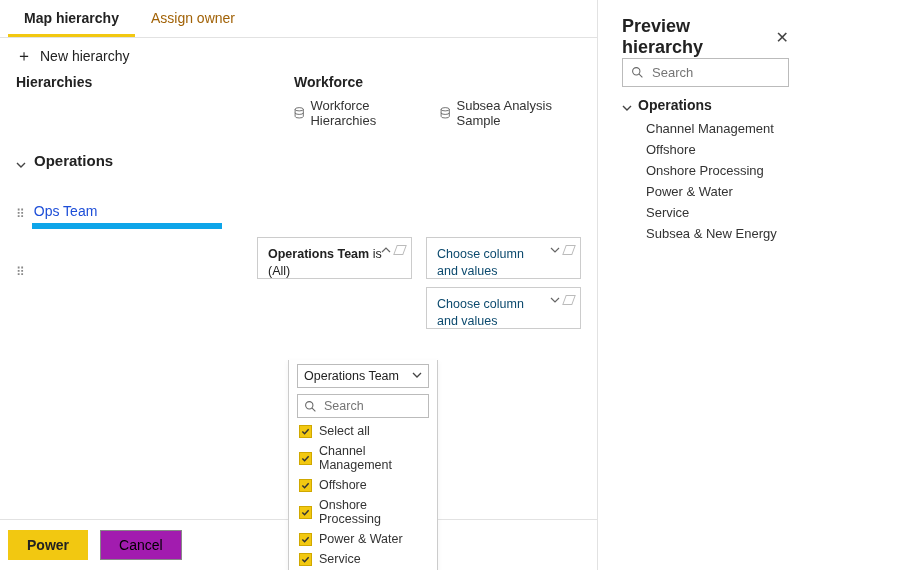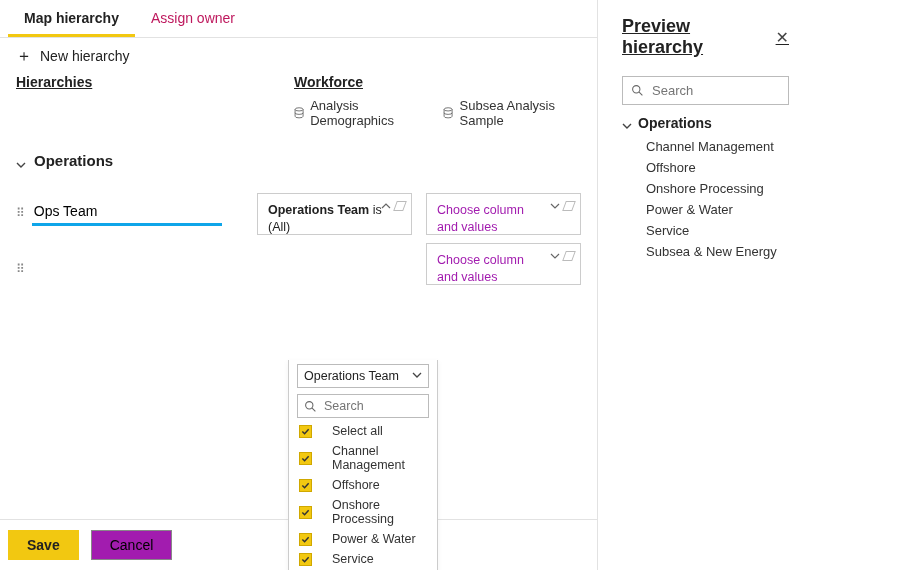--- a/index.html
+++ b/index.html
@@ -1,59 +1,59 @@
 <!DOCTYPE html>
 <html><head>
 <meta charset="utf-8">
 <style>
   * { box-sizing: border-box; }
   html, body { margin:0; padding:0; font-family: "Segoe UI", Arial, sans-serif; font-size:13px; color:#222; background:#fff; }
   .app { width:807px; height:570px; display:flex; position:relative; }
   .main { flex:1; border-right:1px solid #e2e2e2; display:flex; flex-direction:column; }
   .tabs { display:flex; border-bottom:1px solid #e2e2e2; padding:0 8px; }
-  .tab { padding:10px 16px 8px; font-size:14px; cursor:pointer; color:#be185d; }
+  .tab { padding:10px 16px 8px; font-size:14px; cursor:pointer; color:#a16207; }
   .tab.active { font-weight:600; border-bottom:3px solid #f2c811; color:#222; }
   .toolbar { padding:10px 16px 6px; }
   .newhier { display:inline-flex; align-items:center; gap:8px; font-size:14px; cursor:pointer; color:#222;}
   .plus { font-size:16px; line-height:1; }
   .section-row { display:flex; padding:0 16px 4px; gap:16px; }
   .left-col { width:262px; flex-shrink:0; }
   .right-col { flex:1; }
-  .sect-header { font-weight:600; font-size:14px; padding:4px 0 8px;text-decoration:underline; }
+  .sect-header { font-weight:600; font-size:14px; padding:4px 0 8px; }
   .datasets-row { display:flex; gap:18px; align-items:center; padding-bottom:8px;}
   .dataset-item { display:flex; align-items:center; gap:6px; color:#333; font-size:13px;}
   .ds-icon { width:12px; height:14px; }
   .body-area { flex:1; position:relative; padding:0 16px; overflow:visible;}
   .hier-group { margin-top:12px; }
   .hier-name { display:flex; align-items:center; gap:8px; font-weight:600; font-size:15px; cursor:pointer;}
   .chev { width:10px; height:10px; display:inline-block;}
   .level-rows-wrap { display:flex; gap:16px; margin-top:24px;}
   .levels-left { width:225px; display:flex; flex-direction:column; gap:36px; padding-top:6px;}
   .level-input-row { display:flex; align-items:center; gap:8px;}
   .grip { color:#888; font-size:12px; cursor:move; letter-spacing:-1px;}
-  .level-input { border:none; border-bottom:3px solid #0ea5e9; padding:4px 2px; font-size:14px; width:190px; outline:none; color:#000000;}
+  .level-input { border:none; border-bottom:6px solid #0ea5e9; padding:4px 2px; font-size:14px; width:190px; outline:none; color:#1d4ed8;}
   .ds-cols { display:flex; gap:14px; align-items:flex-start;}
-  .ds-col { width:155px; }
-  .col-box { border:1px solid #ccc; padding:8px 10px; font-size:12.5px; color:#a21caf; position:relative; margin-bottom:8px; line-height:1.35; cursor:pointer; background:#fff;}
+  .ds-col { width:155px;margin-top:44px; }
+  .col-box { border:1px solid #ccc; padding:8px 10px; font-size:12.5px; color:#0c4a6e; position:relative; margin-bottom:8px; line-height:1.35; cursor:pointer; background:#fff;}
   .col-box .ctrl { position:absolute; right:6px; top:6px; display:flex; gap:4px; color:#888; font-size:11px;}
   .col-box.bold-title { font-weight:600; color:#222;}
   .col-box.bold-title .sub { font-weight:400;}
   .dropdown-panel { position:absolute; top:220px; left:288px; width:150px; border:1px solid #ccc; border-top:none; background:#fff; padding:0 0 8px; box-shadow:0 2px 6px rgba(0,0,0,0.05);}
   .dd-select { border:1px solid #bbb; margin:4px 8px 6px; padding:4px 6px; font-size:12.5px; display:flex; justify-content:space-between; align-items:center; cursor:pointer;}
   .dd-search { border:1px solid #bbb; margin:0 8px 6px; padding:3px 6px; display:flex; align-items:center; gap:5px;}
   .dd-search input { border:none; outline:none; font-size:12.5px; width:100%; color:#444;}
   .dd-list { padding:0 10px; display:flex; flex-direction:column; gap:6px;}
-  .dd-item { display:flex; align-items:center; gap:20px; font-size:12.5px; color:#333;}
+  .dd-item { display:flex; align-items:center; gap:7px; font-size:12.5px; color:#333;}
   .checkbox { width:13px; height:13px; border:1px solid #d0a800; background:#f2c811; display:inline-flex; align-items:center; justify-content:center; flex-shrink:0;}
   .checkbox svg { width:9px; height:9px; }
   .footer { border-top:1px solid #e2e2e2; padding:10px 8px; display:flex; gap:12px; }
   .btn { padding:6px 18px; font-size:14px; border:1px solid #888; background:#a21caf; cursor:pointer;}
   .btn.primary { background:#f2c811; border-color:#f2c811; font-weight:600; color:#222;}
   .preview { width:260px; padding:16px 18px 16px 24px; display:flex; flex-direction:column;}
-  .preview-head { display:flex; justify-content:center; align-items:center; margin-bottom:18px;text-decoration:underline;}
+  .preview-head { display:flex; justify-content:center; align-items:center; }
   .preview-title { font-size:18px; font-weight:600;}
   .close-x { font-size:16px; color:#444; cursor:pointer;}
   .preview-search { border:1px solid #bbb; padding:5px 8px; display:flex; align-items:center; gap:6px; margin-bottom:10px;}
   .preview-search input { border:none; outline:none; font-size:13px; width:100%;}
   .tree-root { display:flex; align-items:center; gap:6px; font-weight:600; font-size:14px; cursor:pointer; margin-bottom:4px;}
   .tree-children { padding-left:24px; display:flex; flex-direction:column; gap:6px; margin-top:4px;}
   .tree-child { font-size:13px; color:#333;}
   .search-icon { width:13px; height:13px; flex-shrink:0;}
   .eraser-placeholder { width:10px; height:10px; border:1px solid #bbb; transform:skewX(-20deg); display:inline-block;}
 </style>
@@ -81,21 +81,21 @@
       </div>
       <div class="right-col">
         <div class="sect-header">Workforce</div>
         <div class="datasets-row" id="datasets-list">
             <div class="dataset-item">
               <svg class="ds-icon" viewBox="0 0 14 16">
                 <ellipse cx="7" cy="3" rx="5.5" ry="2.2" fill="none" stroke="#555" stroke-width="1.1"></ellipse>
                 <path d="M1.5 3 V12.5 a5.5 2.2 0 0 0 11 0 V3" fill="none" stroke="#555" stroke-width="1.1"></path>
                 <path d="M1.5 7.7 a5.5 2.2 0 0 0 11 0" fill="none" stroke="#555" stroke-width="1.1"></path>
               </svg>
-              <span>Analysis Demographics</span>
+              <span>Workforce Hierarchies</span>
             </div>
             <div class="dataset-item">
               <svg class="ds-icon" viewBox="0 0 14 16">
                 <ellipse cx="7" cy="3" rx="5.5" ry="2.2" fill="none" stroke="#555" stroke-width="1.1"></ellipse>
                 <path d="M1.5 3 V12.5 a5.5 2.2 0 0 0 11 0 V3" fill="none" stroke="#555" stroke-width="1.1"></path>
                 <path d="M1.5 7.7 a5.5 2.2 0 0 0 11 0" fill="none" stroke="#555" stroke-width="1.1"></path>
               </svg>
               <span>Subsea Analysis Sample</span>
             </div>
           </div>
@@ -235,21 +235,21 @@
                   <path d="M1.5 5 L4 7.5 L8.5 2.5" fill="none" stroke="#333" stroke-width="1.6"></path>
                 </svg>
               </span>
               <span>Subsea &amp; New Energy</span>
             </div>
           </div>
       </div>
     </div>
 
     <div class="footer">
-      <button class="btn primary">Save</button>
+      <button class="btn primary">Power</button>
       <button class="btn">Cancel</button>
     </div>
   </div>
 
   <div class="preview">
     <div class="preview-head">
       <div class="preview-title">Preview hierarchy</div>
       <div class="close-x">✕</div>
     </div>
     <div class="preview-search">

